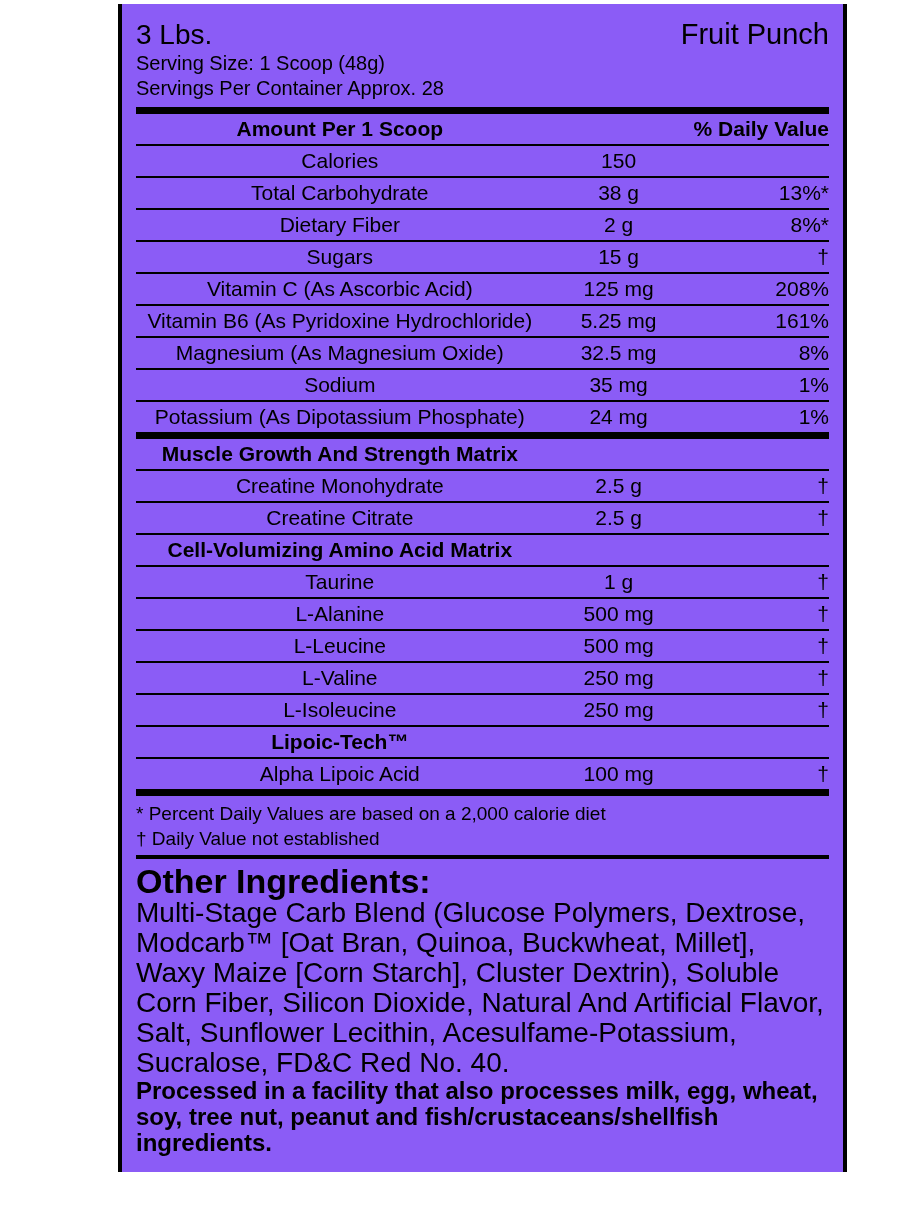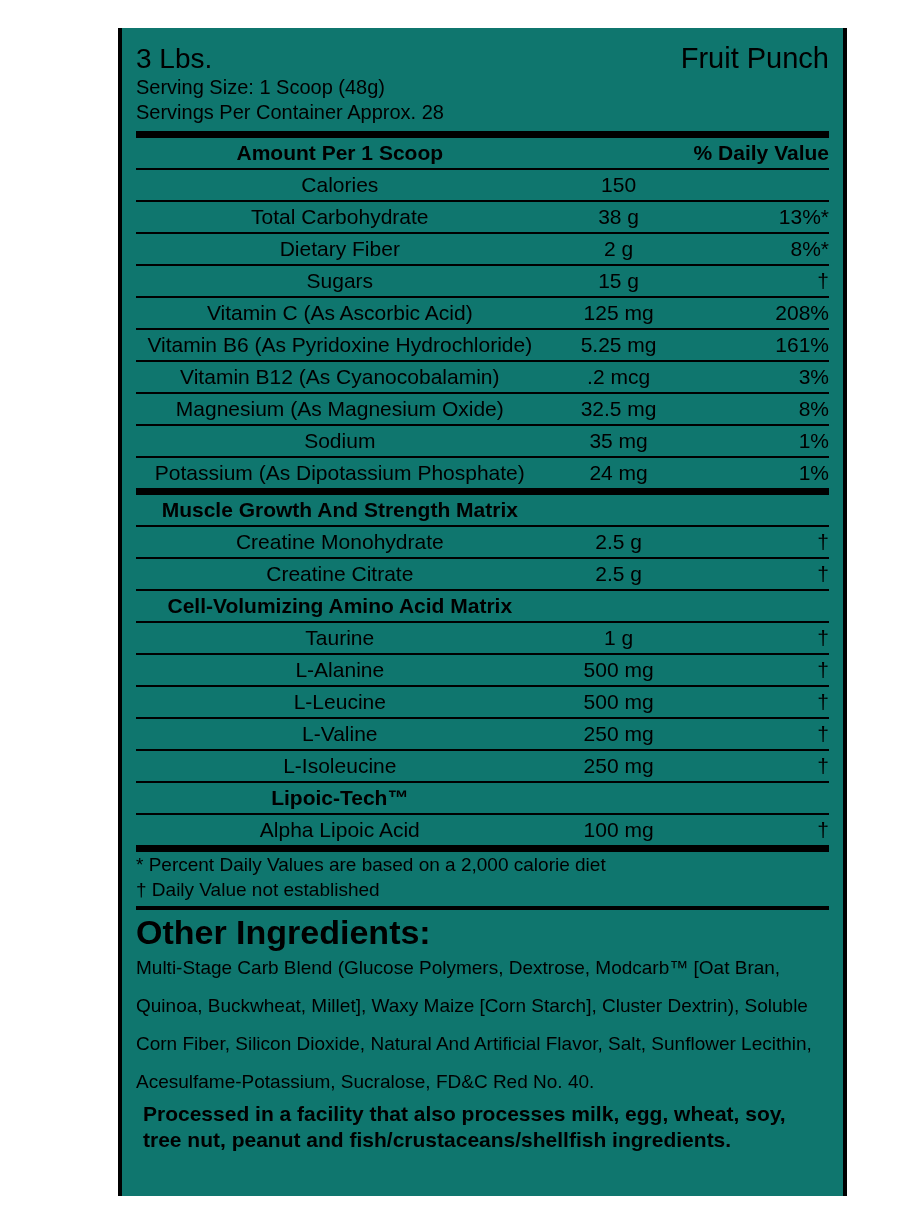--- a/index.html
+++ b/index.html
@@ -11,27 +11,27 @@
     width: 897px;
     height: 1212px;
     font-family: "Liberation Sans", sans-serif;
     color: #000000;
     -webkit-font-smoothing: antialiased;
   }
 
   .panel {
     position: absolute;
     left: 118px;
-    top: 28px;
+    top: 4px;
     width: 729px;
     height: 1168px;
     border-left: 4px solid #000;
     border-right: 4px solid #000;
     box-sizing: border-box;
-    background: #0f766e;
+    background: #8b5cf6;
     padding: 0 14px;
   }
 
   .inner {
     width: 100%;
     box-sizing: border-box;
   }
 
   
   .hdr-row {
@@ -81,40 +81,40 @@
   td.c-dv   { text-align: right; width: 92px; white-space: nowrap; }
 
   .bold { font-weight: bold; }
   .indent { padding-left: 24px; }
   .hdr-cell { font-weight: bold; }
 
   
   .footnotes {
     font-size: 19px;
     line-height: 25px;
+    padding-top: 5px;
     padding-bottom: 4px;
   }
   .footnote { white-space: nowrap; }
 
   
   .oi-title {
     font-size: 34px;
     font-weight: bold;
     line-height: 34px;
     padding-top: 5px;
   }
   .oi-body {
-    font-size: 19px;
-    line-height: 38px;
+    font-size: 28px;
+    line-height: 30px;
   }
   .oi-warning {
-    font-size: 21px;
+    font-size: 24px;
     line-height: 26px;
     font-weight: bold;
-    margin-left: 7px;
   }
 </style>
 </head>
 <body>
 
 <div class="panel">
   <div class="inner">
 
     <div class="hdr-row">
       <div class="size-label">3 Lbs.</div>
@@ -157,25 +157,20 @@
             <td class="c-name">Vitamin C (As Ascorbic Acid)</td>
             <td class="c-amt">125 mg</td>
             <td class="c-dv">208%</td>
           </tr>
           <tr>
             <td class="c-name">Vitamin B6 (As Pyridoxine Hydrochloride)</td>
             <td class="c-amt">5.25 mg</td>
             <td class="c-dv">161%</td>
           </tr>
           <tr>
-            <td class="c-name">Vitamin B12 (As Cyanocobalamin)</td>
-            <td class="c-amt">.2 mcg</td>
-            <td class="c-dv">3%</td>
-          </tr>
-          <tr>
             <td class="c-name">Magnesium (As Magnesium Oxide)</td>
             <td class="c-amt">32.5 mg</td>
             <td class="c-dv">8%</td>
           </tr>
           <tr>
             <td class="c-name">Sodium</td>
             <td class="c-amt">35 mg</td>
             <td class="c-dv">1%</td>
           </tr>
           <tr class="thickline">

